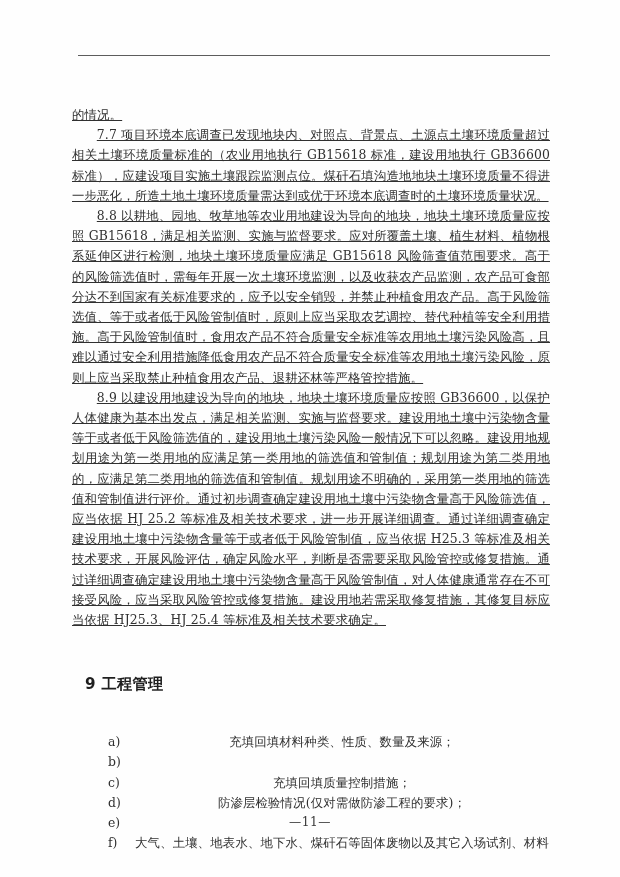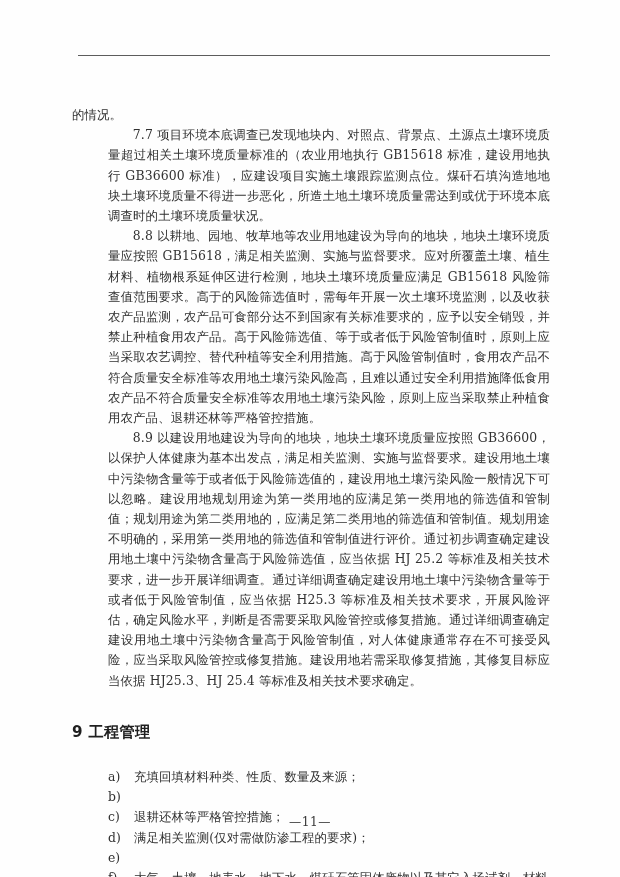--- a/index.html
+++ b/index.html
@@ -37,27 +37,27 @@
   p.body-par {
     margin: 0;
     font-family: "DejaVu Serif", "Liberation Serif", serif;
     font-size: 12.4px;
     line-height: 20.2px;
     text-align: justify;
     text-justify: inter-ideograph;
     letter-spacing: 0.15px;
     color: #303030;
     word-break: break-all;
+    text-decoration: underline;
   }
   p.indent {
     text-indent: 2em;
-    margin-left: 36px;
   }
   h2.section-heading {
-    margin: 0;
+    margin: 13px;
     font-family: "DejaVu Sans", "Liberation Sans", sans-serif;
     font-size: 15.2px;
     font-weight: bold;
     line-height: 22px;
     color: #1f1f1f;
     letter-spacing: 0.3px;
   }
   .gap-before-heading { height: 30px; }
   .gap-after-heading { height: 24px; }
   ul.lettered-list {
@@ -76,20 +76,21 @@
   }
   ul.lettered-list li .marker {
     width: 26px;
     flex: 0 0 26px;
     font-family: "DejaVu Serif", "Liberation Serif", serif;
   }
   ul.lettered-list li .item-text {
     flex: 1 1 auto;
     letter-spacing: 0.15px;
     word-break: break-all;
+    text-align: center;
   }
   .footer {
     position: absolute;
     left: 0;
     top: 815px;
     width: 620px;
     text-align: center;
     font-family: "DejaVu Serif", "Liberation Serif", serif;
     font-size: 12.2px;
     color: #3a3a3a;
@@ -123,25 +124,25 @@
     <ul class="lettered-list">
       <li>
         <span class="marker">a)</span>
         <span class="item-text">充填回填材料种类、性质、数量及来源；</span>
       </li>
       <li>
         <span class="marker">b)</span>
       </li>
       <li>
         <span class="marker">c)</span>
-        <span class="item-text">退耕还林等严格管控措施；</span>
+        <span class="item-text">充填回填质量控制措施；</span>
       </li>
       <li>
         <span class="marker">d)</span>
-        <span class="item-text">满足相关监测(仅对需做防渗工程的要求)；</span>
+        <span class="item-text">防渗层检验情况(仅对需做防渗工程的要求)；</span>
       </li>
       <li>
         <span class="marker">e)</span>
       </li>
       <li>
         <span class="marker">f)</span>
         <span class="item-text">大气、土壤、地表水、地下水、煤矸石等固体废物以及其它入场试剂、材料</span>
       </li>
     </ul>
 

